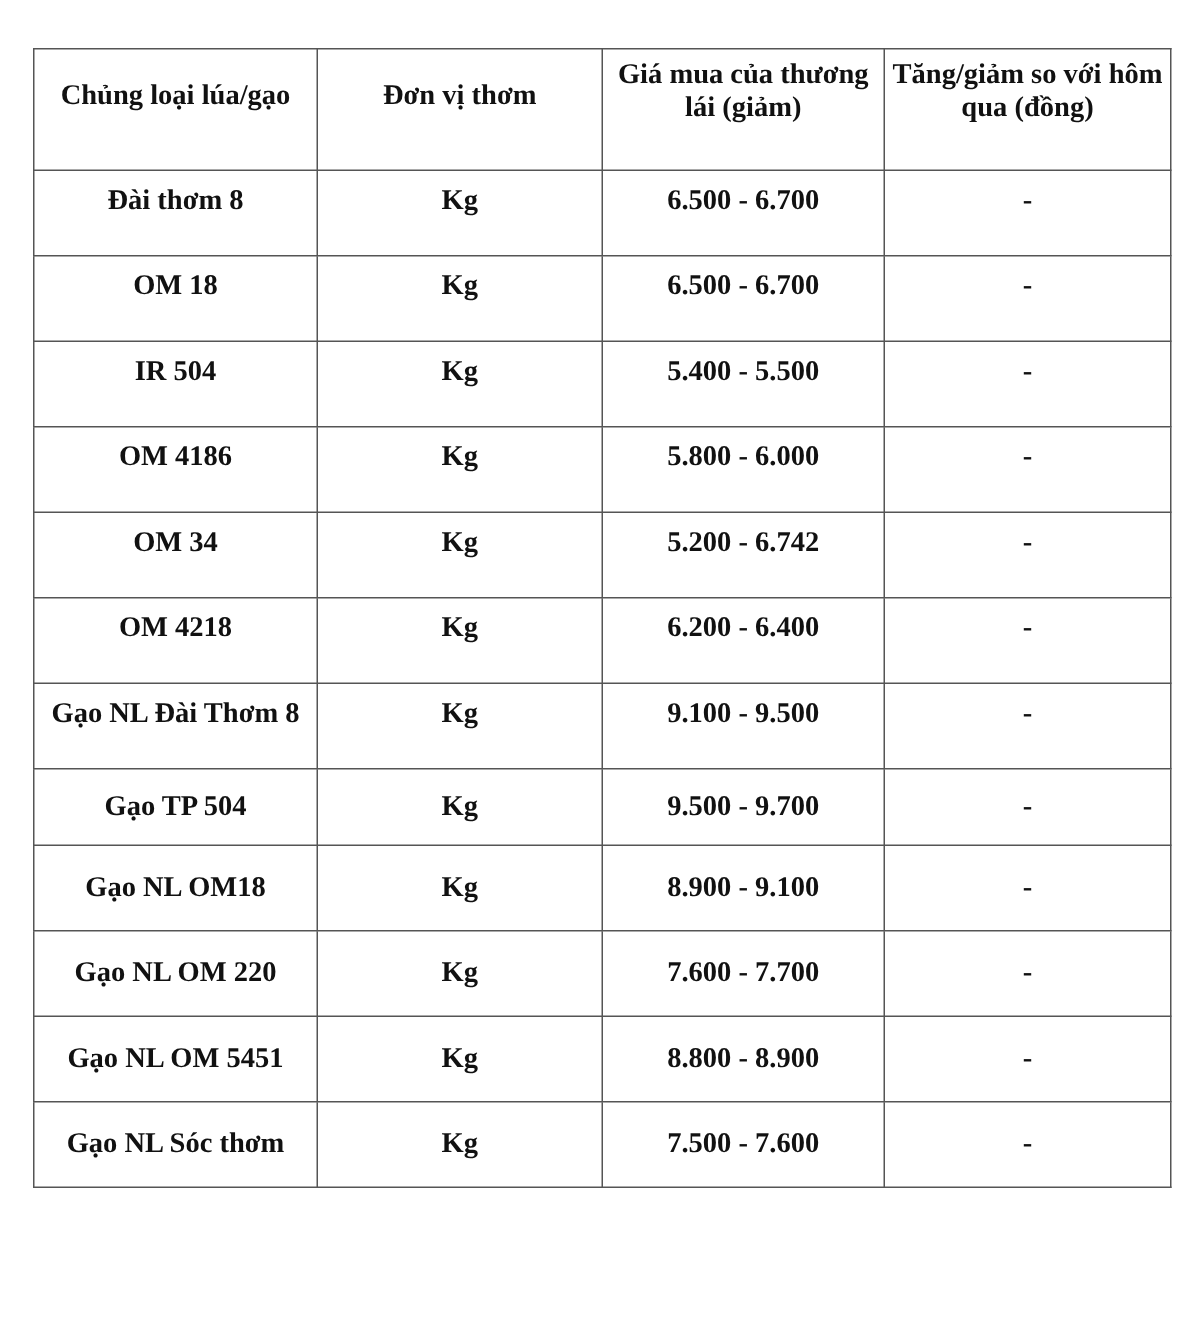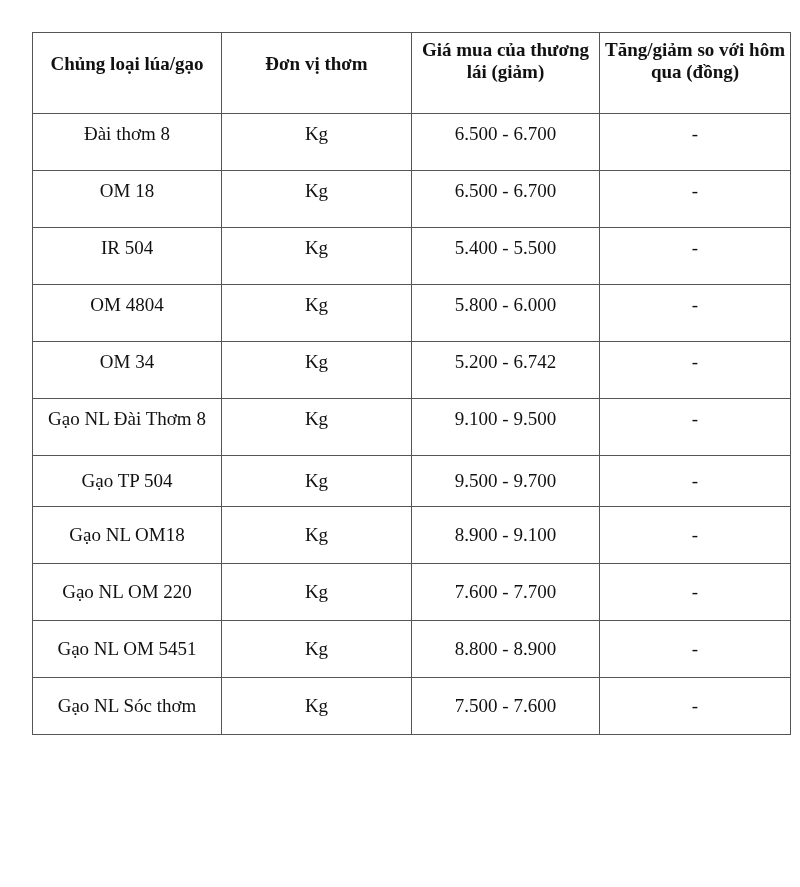--- a/index.html
+++ b/index.html
@@ -1,28 +1,28 @@
 <!DOCTYPE html>
 <html><head>
 <meta charset="utf-8">
 <style>
   html, body { margin: 0; padding: 0; background: #ffffff; }
   body { width: 800px; height: 887px; position: relative; overflow: hidden;
          font-family: "Liberation Serif", "DejaVu Serif", serif; color: #111; }
   table.price-table {
-    position: absolute; left: 32px; top: 32px;
+    position: absolute; left: 22px; top: 32px;
     border-collapse: collapse; table-layout: fixed; width: 758px;
   }
   .price-table col.c1 { width: 189px; }
   .price-table col.c2 { width: 190px; }
   .price-table col.c3 { width: 188px; }
   .price-table col.c4 { width: 191px; }
   .price-table th, .price-table td {
     border: 1.3px solid #555; text-align: center; padding: 0 2px;
-    font-size: 19px; line-height: 22px;
+    font-size: 19px; line-height: 22px; font-weight: bold;
   }
   .price-table th { font-weight: bold; vertical-align: top; height: 81px; padding-top: 6px; box-sizing: border-box; }
   .price-table th.single { padding-top: 20px; }
   .price-table tr.tall td { height: 57px; vertical-align: top; padding-top: 9px; box-sizing: border-box; }
   .price-table tr.short td { height: 57px; vertical-align: middle; box-sizing: border-box; }
   .price-table tr.r9 td { height: 51px; padding-top: 14px; vertical-align: top; box-sizing: border-box; }
 </style>
 </head>
 <body>
 
@@ -54,29 +54,35 @@
       <td>6.500 - 6.700</td>
       <td>-</td>
     </tr>
     <tr class="tall">
       <td>IR 504</td>
       <td>Kg</td>
       <td>5.400 - 5.500</td>
       <td>-</td>
     </tr>
     <tr class="tall">
-      <td>OM 4804</td>
+      <td>OM 4186</td>
       <td>Kg</td>
       <td>5.800 - 6.000</td>
       <td>-</td>
     </tr>
     <tr class="tall">
       <td>OM 34</td>
       <td>Kg</td>
       <td>5.200 - 6.742</td>
+      <td>-</td>
+    </tr>
+    <tr class="tall">
+      <td>OM 4218</td>
+      <td>Kg</td>
+      <td>6.200 - 6.400</td>
       <td>-</td>
     </tr>
     <tr class="tall">
       <td>Gạo NL Đài Thơm 8</td>
       <td>Kg</td>
       <td>9.100 - 9.500</td>
       <td>-</td>
     </tr>
     <tr class="r9">
       <td>Gạo TP 504</td>

